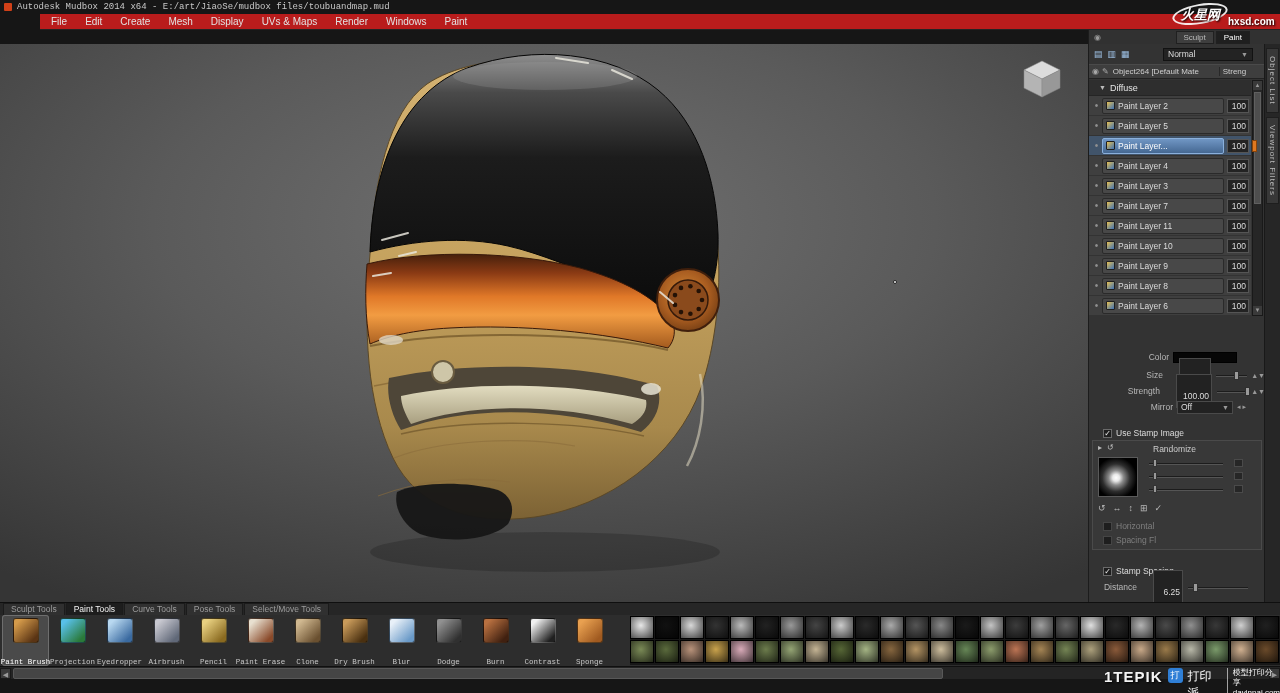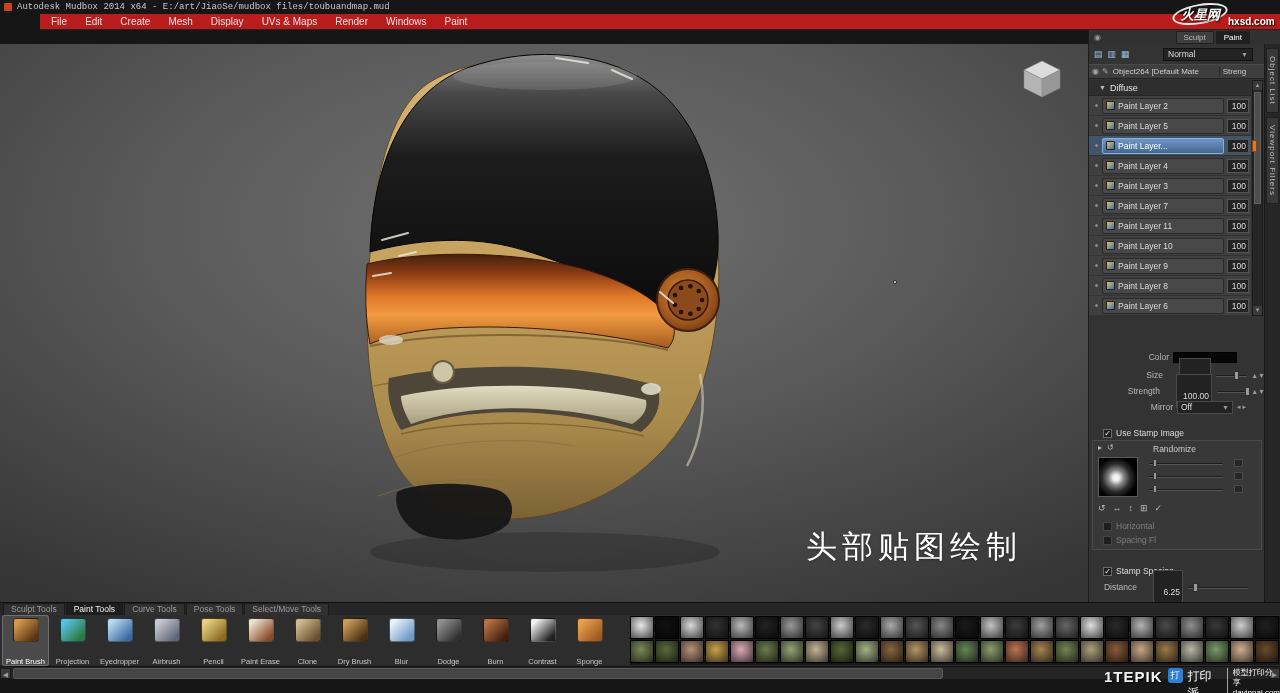--- a/index.html
+++ b/index.html
@@ -121,21 +121,21 @@
   #left-ttabs { position:absolute; left:2px; bottom:0; }
   #right-ttabs { position:absolute; left:612px; bottom:0; }
   .ttab { display:inline-block; font-size:8.5px; color:#9c9c9c; background:#303030; border:1px solid #1b1b1b;
           border-bottom:none; padding:0 7px; line-height:11px; margin-left:1px; vertical-align:bottom; white-space:nowrap; }
   .ttab.active { background:#1d1d1d; color:#f2f2f2; }
   .traybg { position:absolute; left:0; top:615px; width:1280px; height:51px; background:#2d2d2d; }
   #tool-list { position:absolute; left:2px; top:615px; width:612px; height:51px; display:flex; }
   .tool { width:47px; display:flex; flex-direction:column; align-items:center; padding-top:3px; border-radius:3px; }
   .tool.sel { background:#4a4a4a; box-shadow:inset 0 0 0 1px #6e6e6e; }
   .tool-icon { width:26px; height:26px; border-radius:3px; border:1px solid rgba(0,0,0,.55); }
-  .tool-label { font-size:7.5px; color:#c6c6c6; margin-top:15px; white-space:nowrap; }
+  .tool-label { font-size:7.5px; color:#c6c6c6; margin-top:15px; white-space:nowrap;font-family:Liberation Mono, monospace; }
   .tool.sel .tool-label { color:#fff; }
   #stamp-grid { position:absolute; left:630px; top:616px; width:650px; height:49px; display:grid;
                 grid-template-columns:repeat(26,24px); grid-auto-rows:23px; gap:1px; background:#171717; }
   .swatch { border:1px solid #000; }
 
   .hscroll { position:absolute; left:0; top:666px; width:1280px; height:13px; background:#242424; border-top:1px solid #101010; }
   .hs-arrow { position:absolute; top:1px; width:11px; height:11px; background:#3a3a3a; color:#999; font-size:7px;
               text-align:center; line-height:11px; border:1px solid #191919; }
   .hs-thumb { position:absolute; left:13px; top:1px; width:930px; height:11px; background:#454545; border:1px solid #585858; border-radius:2px; }
 
@@ -259,21 +259,20 @@
       </g>
       <ellipse cx="391" cy="296" rx="12" ry="5" fill="#ded6c4" opacity="0.8"></ellipse>
       <ellipse cx="651" cy="345" rx="10" ry="6" fill="#e8e4d4" opacity="0.85"></ellipse>
       <path d="M700,330 C707,362 700,398 687,422" stroke="#e2dac2" stroke-width="2.5" fill="none" opacity="0.55"></path>
     </svg>
     <svg class="navcube" width="44" height="48" viewBox="0 0 44 48">
       <polygon points="4,14 22,5 40,14 22,23" fill="#dcdcdc" stroke="#8a8a8a" stroke-width="0.5"></polygon>
       <polygon points="4,14 4,32 22,41 22,23" fill="#b4b4b4" stroke="#8a8a8a" stroke-width="0.5"></polygon>
       <polygon points="40,14 40,32 22,41 22,23" fill="#989898" stroke="#8a8a8a" stroke-width="0.5"></polygon>
     </svg>
-    <div class="caption">头部贴图绘制</div>
     <div class="cursor-dot"></div>
   </div>
 
   <div class="rightpanel">
     <div class="blend-row">
       <span class="mini-icon">▤</span>
       <span class="mini-icon">▥</span>
       <span class="mini-icon">▦</span>
       <div class="blend-select">
         <span>Normal</span>

